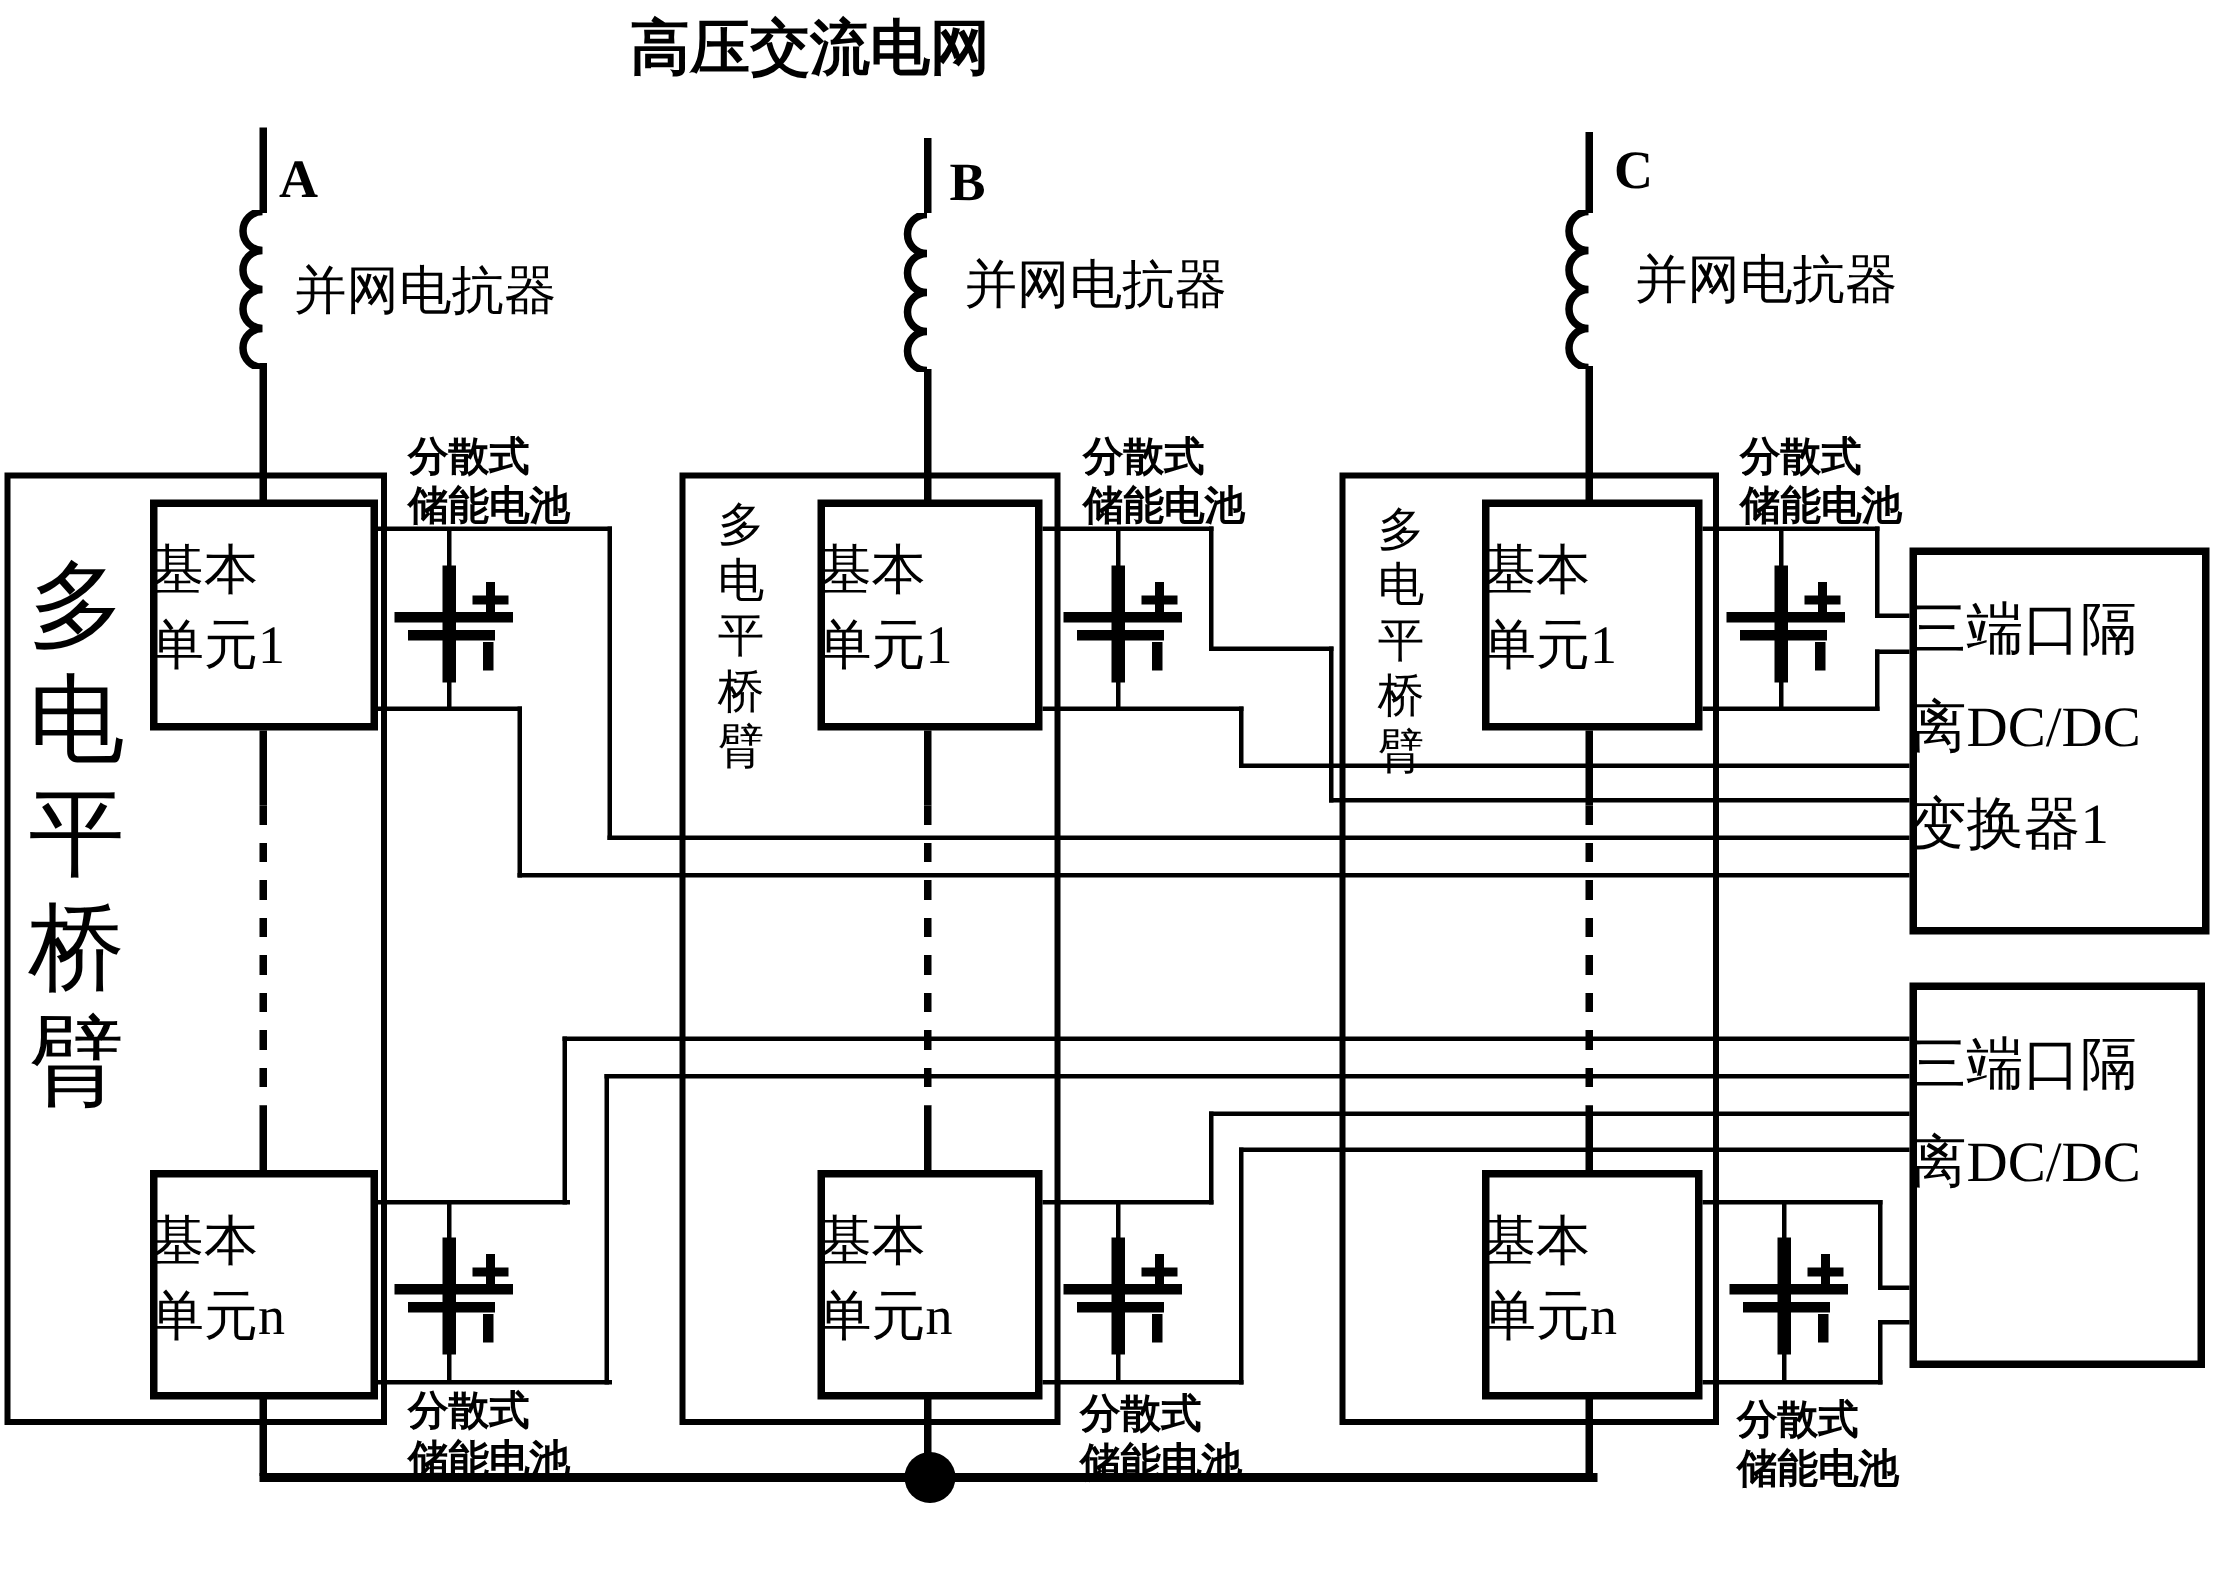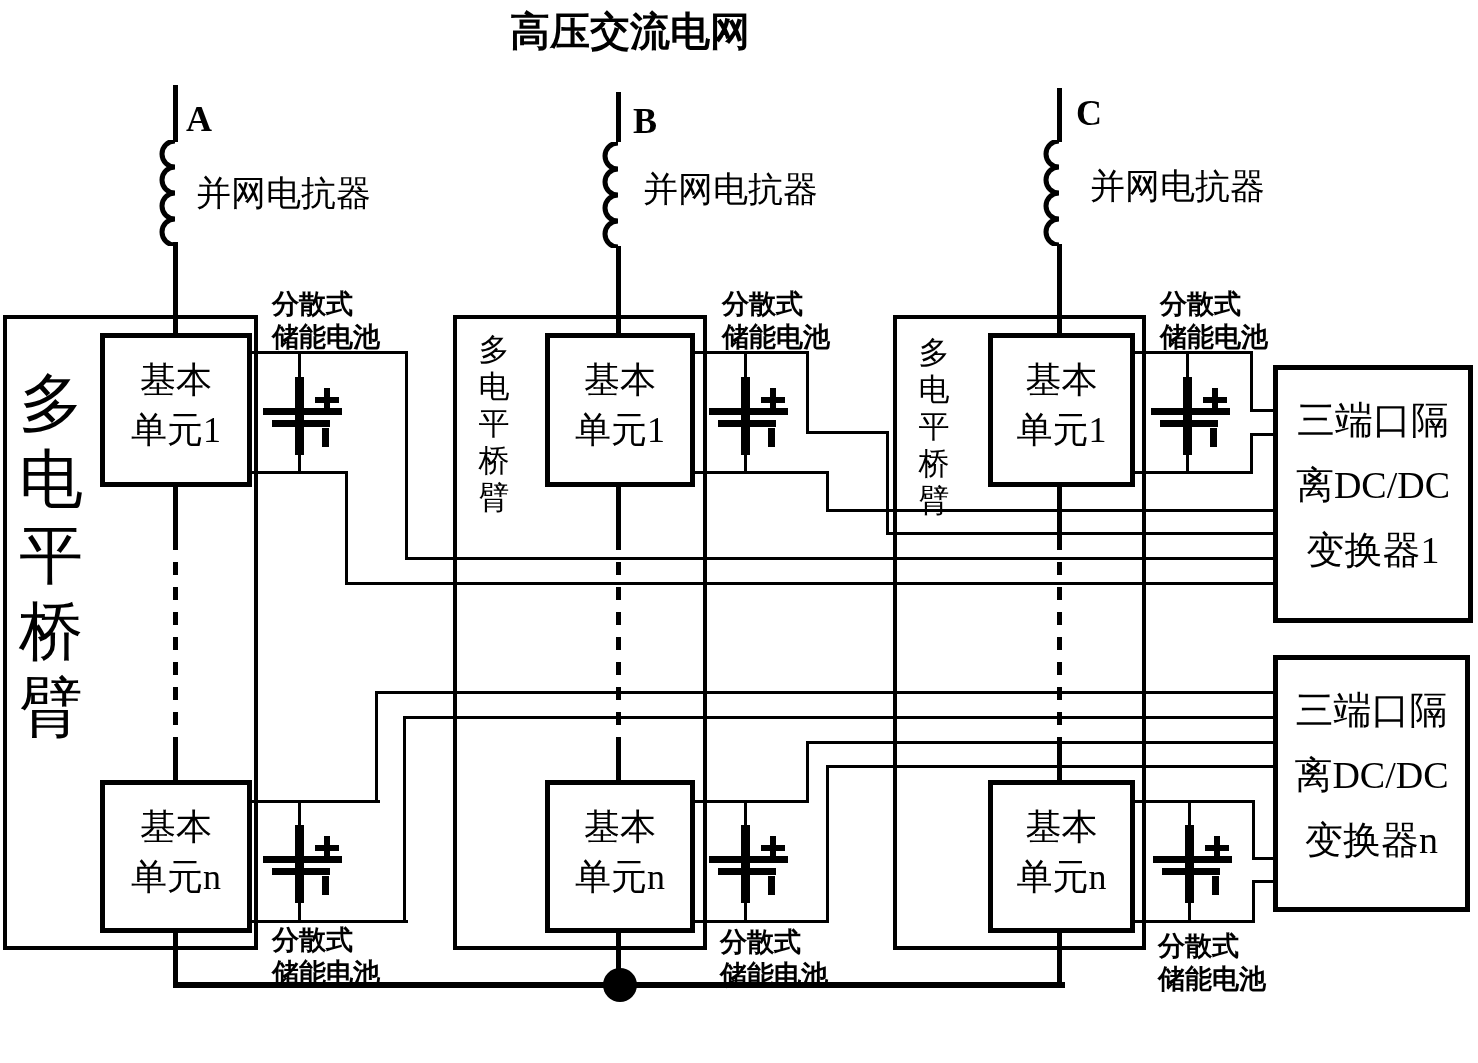--- a/index.html
+++ b/index.html
@@ -8,21 +8,21 @@
   .h,.v,.seg{position:absolute;background:#000;}
   .h{height:3px;}
   .v{width:3px;}
   .leg{position:absolute;background:#000;width:5px;}
   .dash{position:absolute;width:5px;background:repeating-linear-gradient(180deg,#000 0 13px,transparent 13px 25px);}
   .box{position:absolute;border:4px solid #000;box-sizing:border-box;background:transparent;}
   .ubox{border-width:5px;}
   .dbox{border-width:5px;}
   .t{position:absolute;white-space:nowrap;}
   .vt{position:absolute;white-space:normal;text-align:center;word-break:break-all;}
-  .ct{text-align:center;white-space:nowrap;}
+  .ct{white-space:nowrap;}
   .bat{position:absolute;width:90px;height:122px;}
   .bat i{position:absolute;background:#000;display:block;}
   .bw0{left:43px;top:0;width:3px;height:26px;}
   .bb {left:40px;top:25px;width:9px;height:78px;}
   .bp1{left:8px;top:56px;width:79px;height:7px;}
   .bp2{left:17px;top:68px;width:58px;height:7px;}
   .bw1{left:43px;top:102px;width:3px;height:20px;}
   .bph{left:60px;top:45px;width:24px;height:6px;}
   .bpv{left:69px;top:36px;width:6px;height:24px;}
   .bm {left:67px;top:76px;width:7px;height:19px;}
@@ -245,21 +245,20 @@
   <div class="t ct" style="left:1273px;top:388px;width:200px;font-size:38px;line-height:65px;">
       <span style="display:block">三端口隔</span>
       <span style="display:block">离DC/DC</span>
       <span style="display:block">变换器1</span>
     </div>
 
   <div class="box dbox" style="left:1273px;top:655px;width:197px;height:257px;"></div>
   <div class="t ct" style="left:1273px;top:678px;width:197px;font-size:38px;line-height:65px;">
       <span style="display:block">三端口隔</span>
       <span style="display:block">离DC/DC</span>
-      <span style="display:block">变换器n</span>
     </div>
 
   <div class="leg" style="left:173px;top:931px;height:53px;"></div>
   <div class="leg" style="left:616px;top:931px;height:53px;"></div>
   <div class="leg" style="left:1057px;top:931px;height:53px;"></div>
   <div class="seg" style="left:173px;top:982px;width:892px;height:6px;"></div>
   <div class="dot" style="left:603px;top:968px;width:34px;height:34px;"></div>
 
 </div>
 

